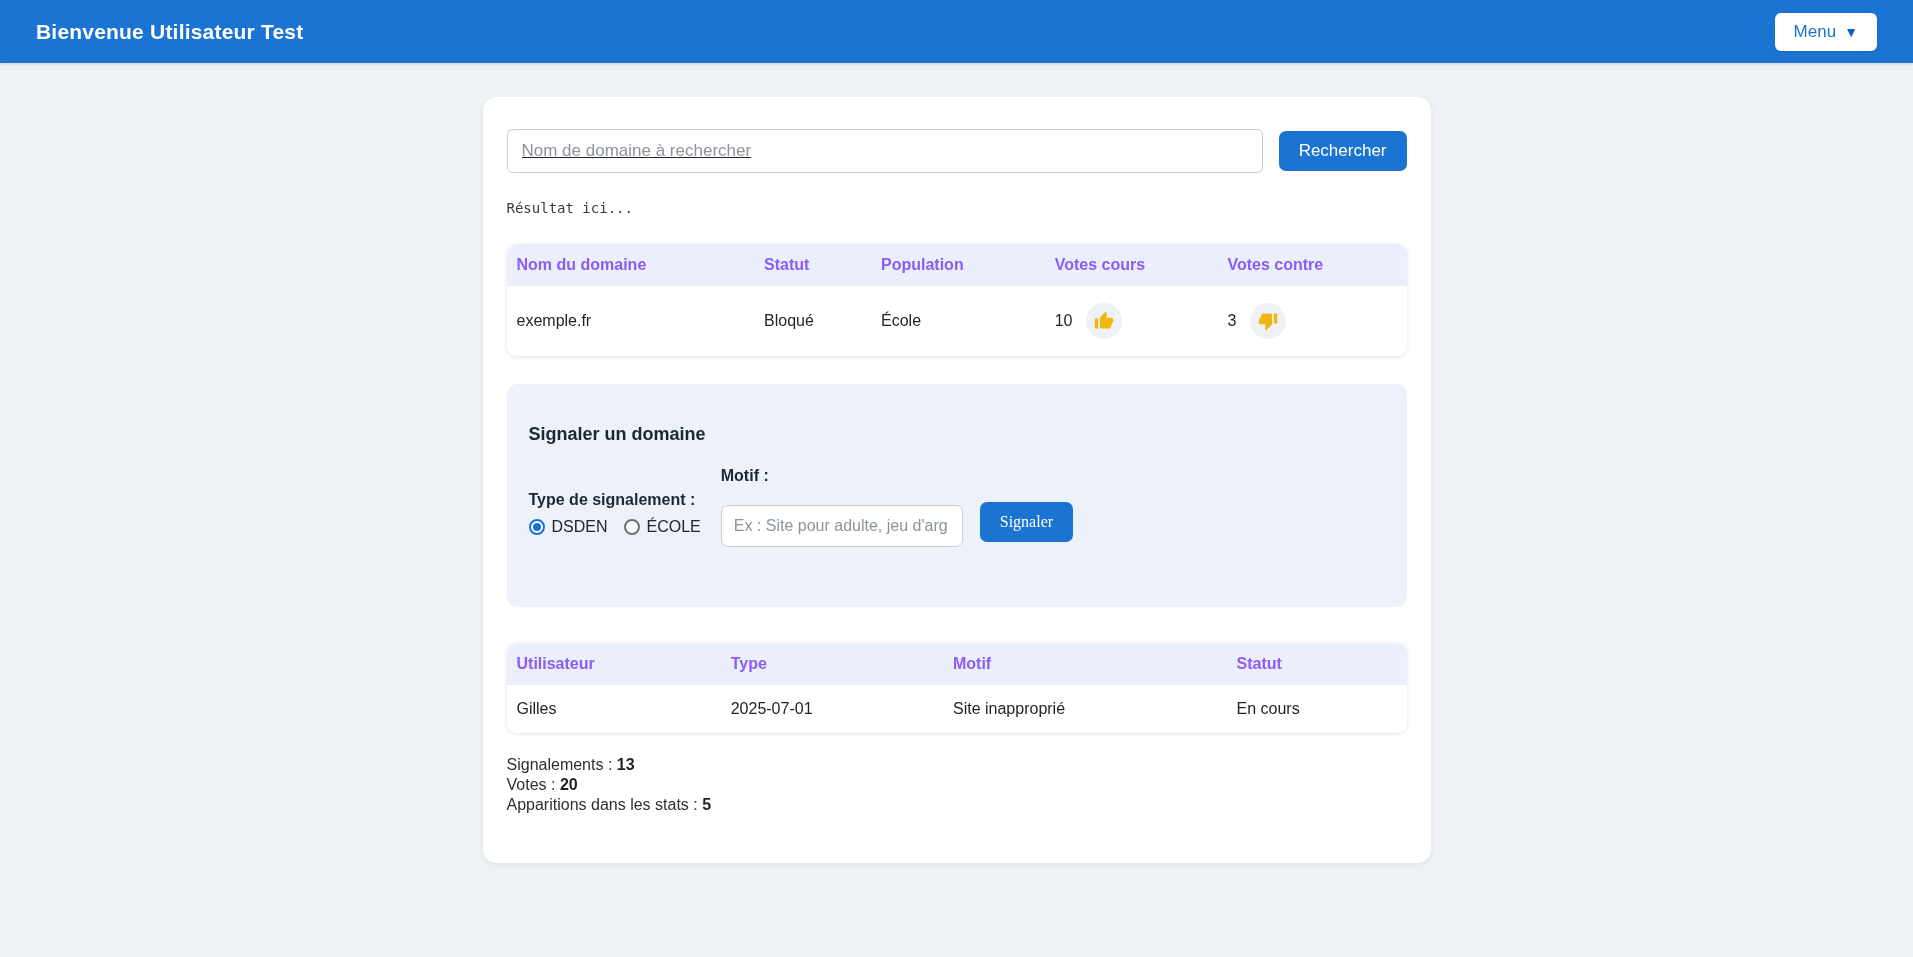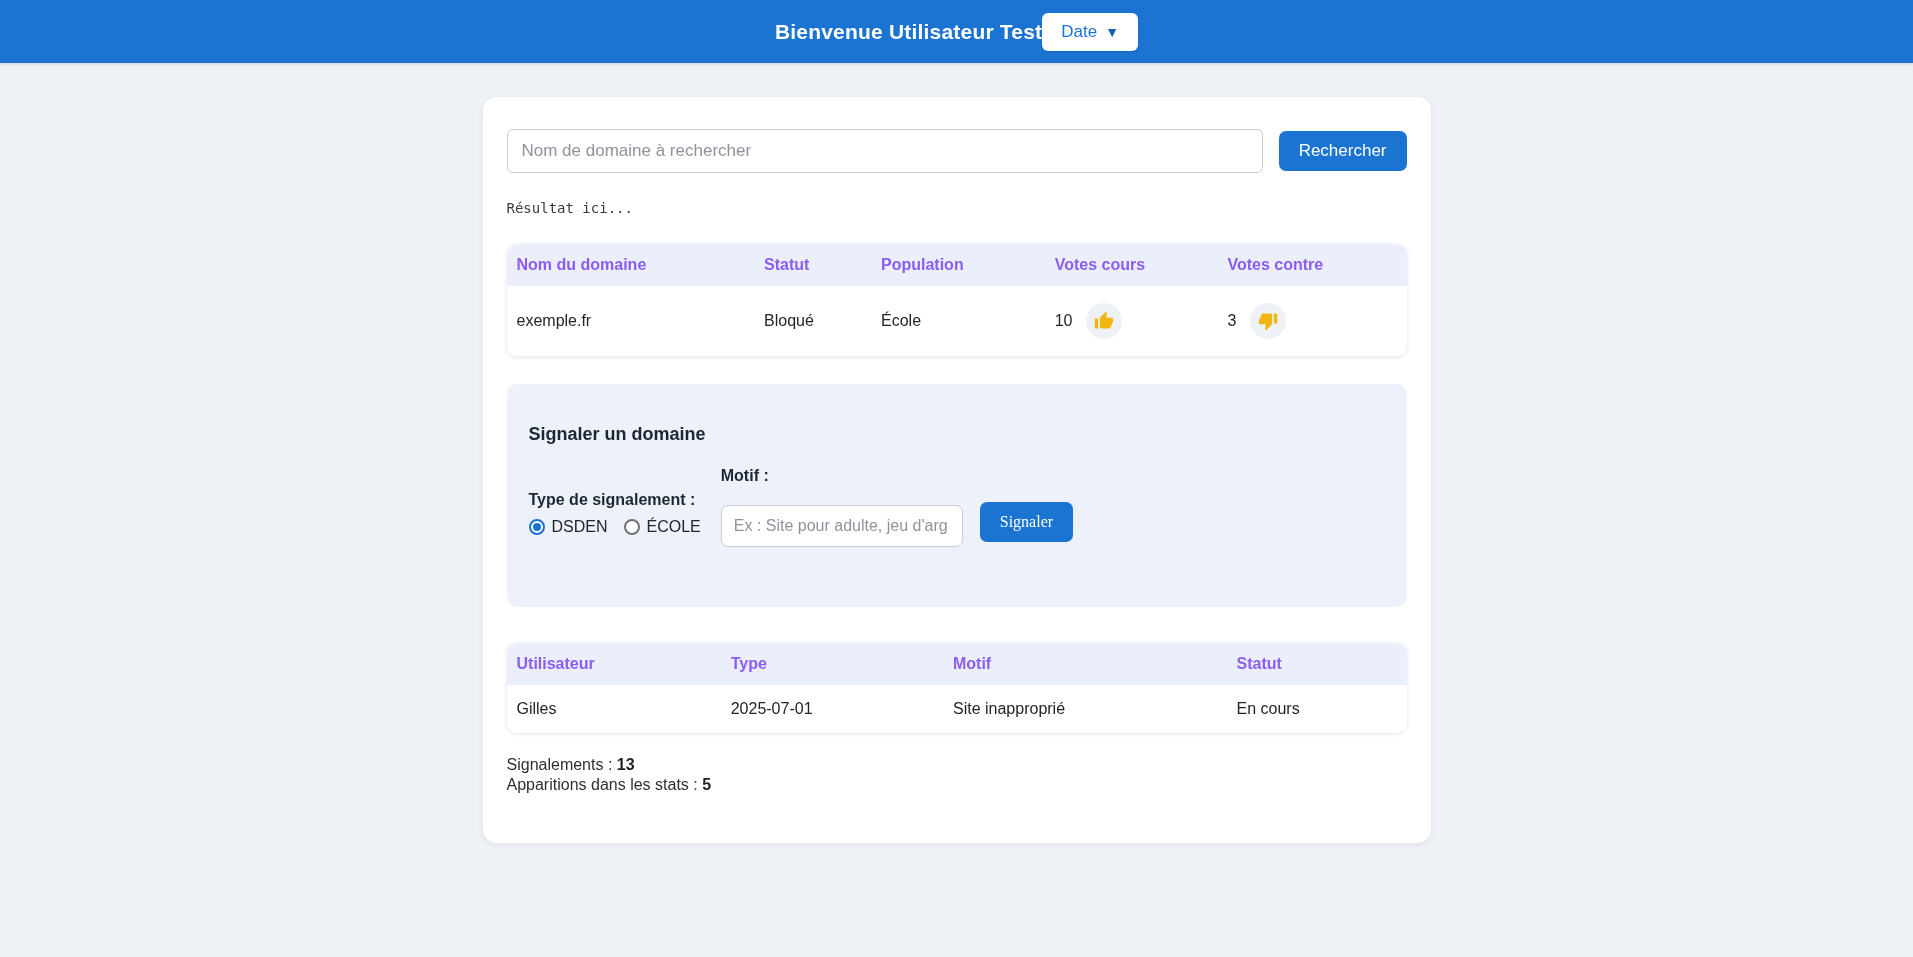--- a/index.html
+++ b/index.html
@@ -9,21 +9,21 @@
     background: #eef1f6;
     color: #212529;
   }
 
   
   .app-header {
     height: 63px;
     background: #1b74d2;
     display: flex;
     align-items: center;
-    justify-content: center;
+    justify-content: space-between;
     padding: 0 36px;
     box-shadow: 0 1px 3px rgba(0,0,0,0.15);
   }
   .app-title {
     color: #ffffff;
     font-size: 21px;
     font-weight: bold;
     letter-spacing: 0.2px;
   }
   .menu-btn {
@@ -57,20 +57,21 @@
   .search-input {
     flex: 1;
     height: 44px;
     border: 1px solid #c9ccd1;
     border-radius: 6px;
     padding: 0 14px;
     font-size: 17px;
     font-family: "Liberation Sans", sans-serif;
     color: #212529;
     outline: none;
+    text-decoration: underline;
   }
   .search-input::placeholder { color: #8d939c; }
   .btn-primary {
     background: #1b74d2;
     color: #ffffff;
     border: none;
     border-radius: 7px;
     height: 40px;
     padding: 0 20px;
     font-size: 17px;
@@ -197,21 +198,21 @@
   .reports-table col.c2 { width: 24.7%; }
   .reports-table col.c3 { width: 31.5%; }
   .reports-table col.c4 { width: 20%; }
 </style>
 </head>
 <body>
 
 <header class="app-header">
   <div class="app-title">Bienvenue Utilisateur Test</div>
   <button class="menu-btn">
-    <span>Date</span>
+    <span>Menu</span>
     <span class="caret">▼</span>
   </button>
 </header>
 
 <main class="card">
 
   <div class="search-row">
     <input class="search-input" type="text" placeholder="Nom de domaine à rechercher" style="">
     <button class="btn-primary">Rechercher</button>
   </div>
@@ -316,18 +317,22 @@
       </tr>
     </tbody>
   </table>
 
   <div class="stats">
     <div>
       <span>Signalements :</span>
       <b>13</b>
     </div>
     <div>
+      <span>Votes :</span>
+      <b>20</b>
+    </div>
+    <div>
       <span>Apparitions dans les stats :</span>
       <b>5</b>
     </div>
   </div>
 
 </main>
 
 </body></html>

